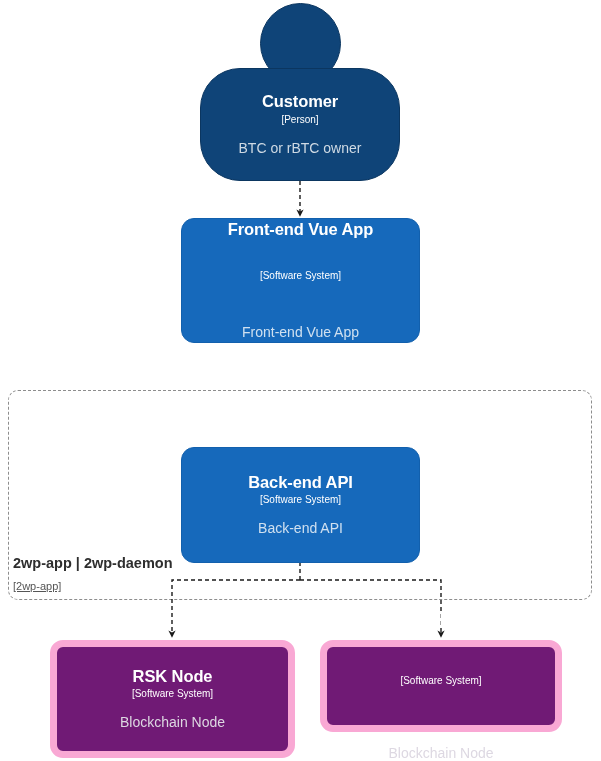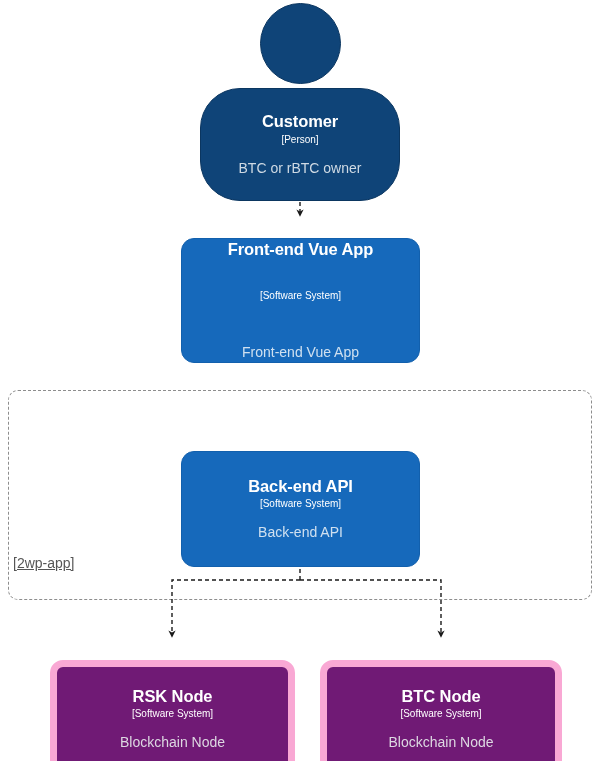--- a/index.html
+++ b/index.html
@@ -25,21 +25,20 @@
     position: absolute;
     box-sizing: border-box;
     border-radius: 13px;
     display: flex;
     flex-direction: column;
     align-items: center;
     justify-content: center;
     text-align: center;
     color: #ffffff;
     padding: 20px 10px;
-    margin-top: 20px;
   }
   .box .b-title {
     font-size: 16.5px;
     font-weight: bold;
     line-height: 1.18;
     letter-spacing: -0.1px;
   }
   .box .b-type {
     font-size: 10px;
     font-weight: normal;
@@ -96,44 +95,45 @@
     text-align: left;
     color: #2b2b2b;
   }
   .boundary-label .bl-name {
     font-size: 14.5px;
     font-weight: bold;
     line-height: 1.2;
     color: #2e2e2e;
   }
   .boundary-label .bl-type {
-    font-size: 14px;
+    font-size: 11px;
     font-weight: normal;
     line-height: 1.2;
-    margin-top: 0;
+    margin-top: 8px;
     color: #555555;
     text-decoration: underline;
   }
 
   
   #links {
     position: absolute;
     left: 0; top: 0;
     width: 601px;
     height: 761px;
     pointer-events: none;
   }
 </style>
 </head>
 <body>
 
 <div id="canvas">
 
   <div class="boundary" style="left:8px; top:390px; width:584px; height:210px;"></div>
   <div class="boundary-label" style="left:13px; top:555px; width:280px;">
+    <div class="bl-name">2wp-app | 2wp-daemon</div>
     <div class="bl-type">[2wp-app]</div>
   </div>
 
   <svg id="links" viewBox="0 0 601 761" width="601" height="761">
     <defs>
       <marker id="arrowhead" markerWidth="9" markerHeight="9" refX="4.2" refY="4.4" orient="auto" markerUnits="userSpaceOnUse">
         <path d="M0.6,0.8 L8,4.4 L0.6,8 L2.6,4.4 Z" fill="#1a1a1a"></path>
       </marker>
     </defs>
 
@@ -152,31 +152,31 @@
     <div class="b-type">[Person]</div>
     <div class="b-desc">BTC or rBTC owner</div>
   </div>
 
   <div class="box sys" style="left:181px; top:218px; width:239px; height:125px;gap:28px;">
     <div class="b-title">Front-end Vue App</div>
     <div class="b-type">[Software System]</div>
     <div class="b-desc">Front-end Vue App</div>
   </div>
 
-  <div class="box sys" style="left:181px; top:431px; width:239px; height:116px;">
+  <div class="box sys" style="left:181px; top:447px; width:239px; height:116px;">
     <div class="b-title">Back-end API</div>
     <div class="b-type">[Software System]</div>
     <div class="b-desc">Back-end API</div>
   </div>
 
   <div class="box node" style="left:50px; top:640px; width:245px; height:118px;">
     <div class="b-title">RSK Node</div>
     <div class="b-type">[Software System]</div>
     <div class="b-desc">Blockchain Node</div>
   </div>
 
-  <div class="box node" style="left:320px; top:640px; width:242px; height:118px;">
+  <div class="box node" style="left:320px; top:640px; width:242px; height:92px;gap:44px;">
     <div class="b-title">BTC Node</div>
     <div class="b-type">[Software System]</div>
     <div class="b-desc">Blockchain Node</div>
   </div>
 
 </div>
 
 </body></html>

